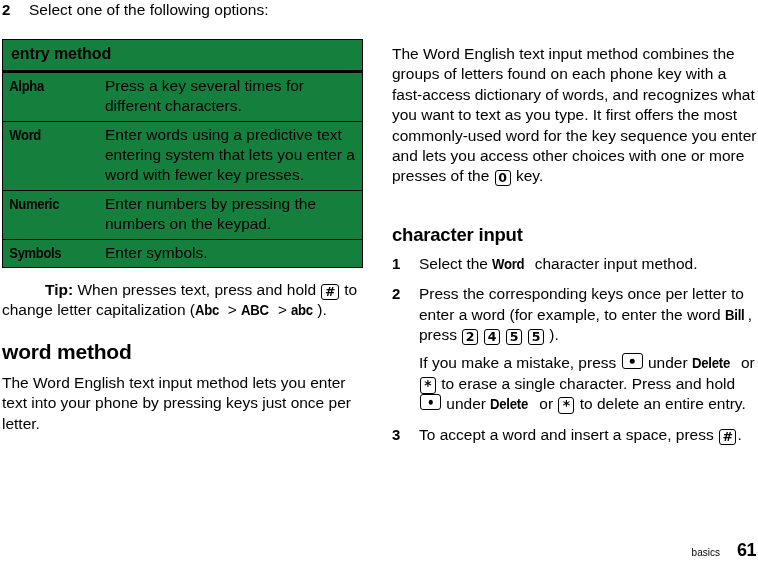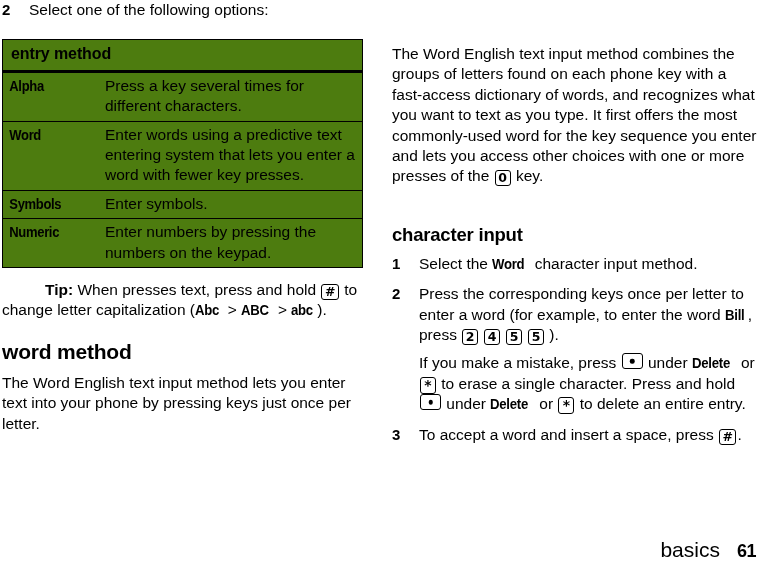--- a/index.html
+++ b/index.html
@@ -52,21 +52,21 @@
   }
   .step-body p { margin: 0 0 8px 0; }
   .step-body p:last-child { margin-bottom: 0; }
 
   
   .tbl {
     border: 1.5px solid #000;
     border-collapse: collapse;
     width: 361px;
     margin-top: 19px;
-    background: #4d7c0f;
+    background: #15803d;
   }
   .tbl .hdr-row td {
     border-bottom: 3.5px solid #000;
     padding: 4px 8px 5px 8px;
     font-size: 16px;
     font-weight: bold;
     letter-spacing: -0.1px;
   }
   .tbl td {
     border-bottom: 1.2px solid #000;
@@ -162,21 +162,21 @@
   
   .footer {
     position: absolute;
     right: 2px;
     bottom: 2px;
     display: flex;
     align-items: baseline;
     gap: 17px;
   }
   .footer-sect {
-    font-size: 21px;
+    font-size: 10px;
     line-height: 18px;
   }
   .footer-page {
     font-size: 18px;
     font-weight: bold;
     line-height: 22px;
     letter-spacing: -0.5px;
   }
 </style>
 </head>
@@ -198,26 +198,26 @@
         </tr>
         <tr>
           <td class="c-key">Alpha</td>
           <td class="c-desc">Press a key several times for different characters.</td>
         </tr>
         <tr>
           <td class="c-key">Word</td>
           <td class="c-desc">Enter words using a predictive text entering system that lets you enter a word with fewer key presses.</td>
         </tr>
         <tr>
+          <td class="c-key">Numeric</td>
+          <td class="c-desc">Enter numbers by pressing the numbers on the keypad.</td>
+        </tr>
+        <tr>
           <td class="c-key">Symbols</td>
           <td class="c-desc">Enter symbols.</td>
-        </tr>
-        <tr>
-          <td class="c-key">Numeric</td>
-          <td class="c-desc">Enter numbers by pressing the numbers on the keypad.</td>
         </tr>
       </tbody>
     </table>
 
     <p class="para tip"><b>Tip:</b> <span>When presses text, press and hold</span> <span class="key">#</span> <span>to change letter capitalization (</span><span class="mi">Abc</span> <span>&gt;</span> <span class="mi">ABC</span> <span>&gt;</span> <span class="mi">abc</span><span>).</span></p>
 
     <div class="sect-head big">word method</div>
 
     <p class="para">The Word English text input method lets you enter text into your phone by pressing keys just once per letter.</p>
 

